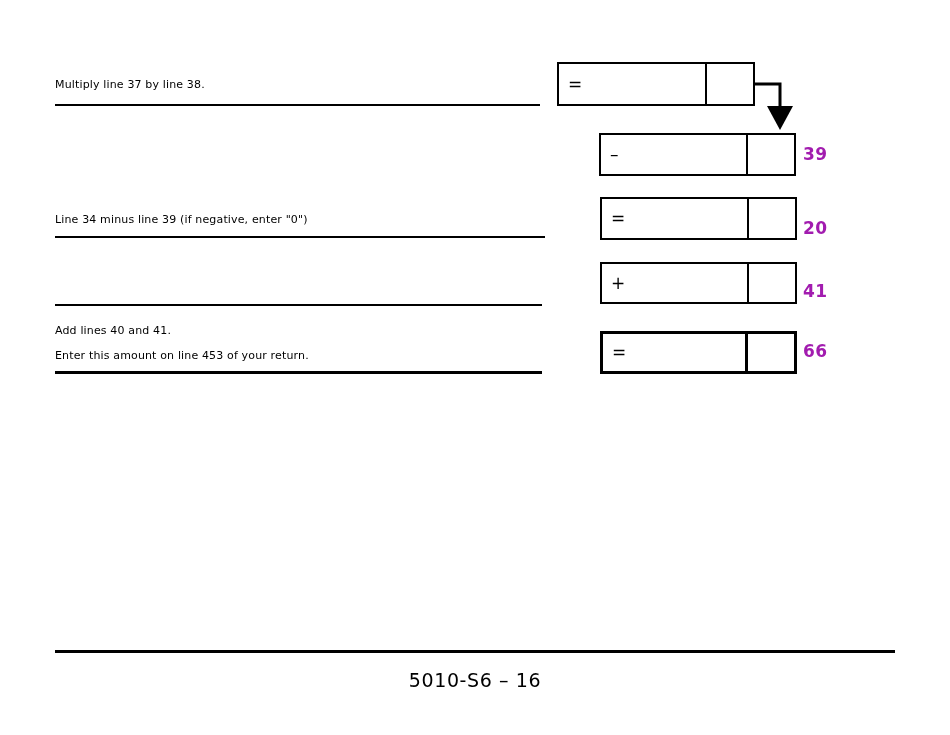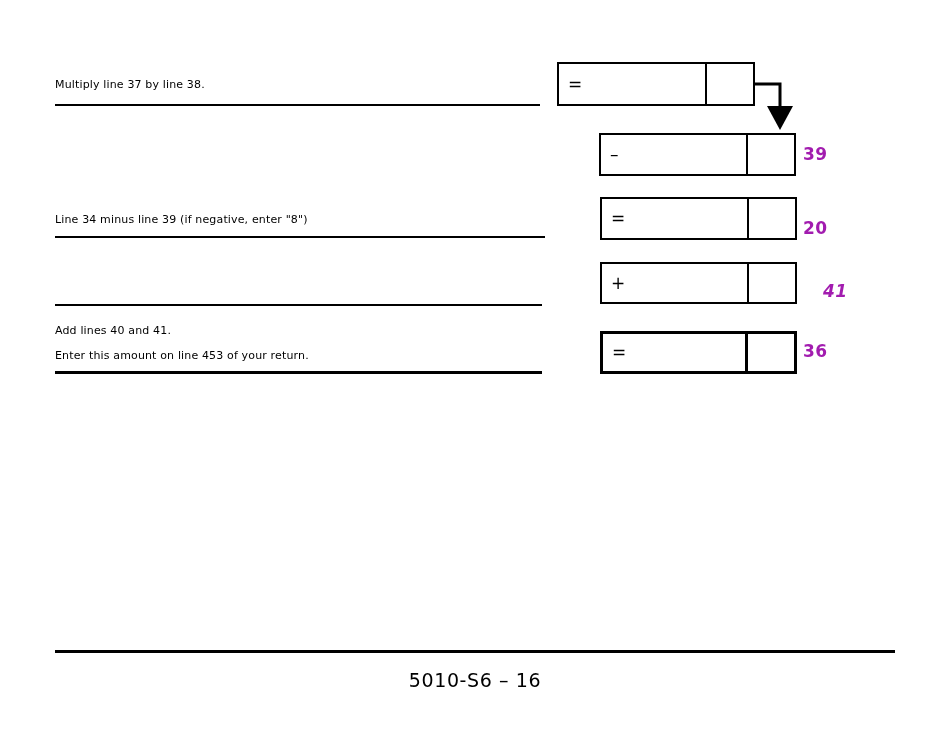--- a/index.html
+++ b/index.html
@@ -126,21 +126,21 @@
   <div class="amount-box" style="left:599px; top:133px; width:197px; height:43px;">
     <div class="dollars">
       <span class="op">–</span>
       <span class="value"></span>
     </div>
     <div class="sep"></div>
     <div class="cents"></div>
   </div>
   <div class="line-no" style="left:803px; top:144px;">39</div>
 
-  <div class="instr" style="left:55px; top:207px; width:495px;">Line 34 minus line 39 (if negative, enter "8")</div>
+  <div class="instr" style="left:55px; top:207px; width:495px;">Line 34 minus line 39 (if negative, enter "0")</div>
   <div class="rule" style="left:55px; top:236px; width:490px; height:1.5px;"></div>
 
   <div class="amount-box" style="left:600px; top:197px; width:197px; height:43px;">
     <div class="dollars">
       <span class="op">=</span>
       <span class="value"></span>
     </div>
     <div class="sep"></div>
     <div class="cents"></div>
   </div>
@@ -149,33 +149,33 @@
   <div class="rule" style="left:55px; top:304px; width:487px; height:2px;"></div>
 
   <div class="amount-box" style="left:600px; top:262px; width:197px; height:42px;">
     <div class="dollars">
       <span class="op">+</span>
       <span class="value"></span>
     </div>
     <div class="sep"></div>
     <div class="cents"></div>
   </div>
-  <div class="line-no" style="left:823px; top:281px;font-style:italic;">41</div>
+  <div class="line-no" style="left:803px; top:281px;">41</div>
 
   <div class="instr" style="left:55px; top:318px; width:500px;">Add lines 40 and 41.
 Enter this amount on line 453 of your return.</div>
   <div class="rule" style="left:55px; top:371px; width:487px; height:2.5px;"></div>
 
   <div class="amount-box thick" style="left:600px; top:331px; width:197px; height:43px;">
     <div class="dollars">
       <span class="op">=</span>
       <span class="value"></span>
     </div>
     <div class="sep"></div>
     <div class="cents"></div>
   </div>
-  <div class="line-no" style="left:803px; top:341px;">36</div>
+  <div class="line-no" style="left:803px; top:341px;">66</div>
 
 
   <div class="footer-rule" style="left:55px; top:650px; width:840px; height:3px;"></div>
   <div class="footer-text" style="left:0; top:669px;">5010-S6 – 16</div>
 
 </div>
 
 </body></html>

